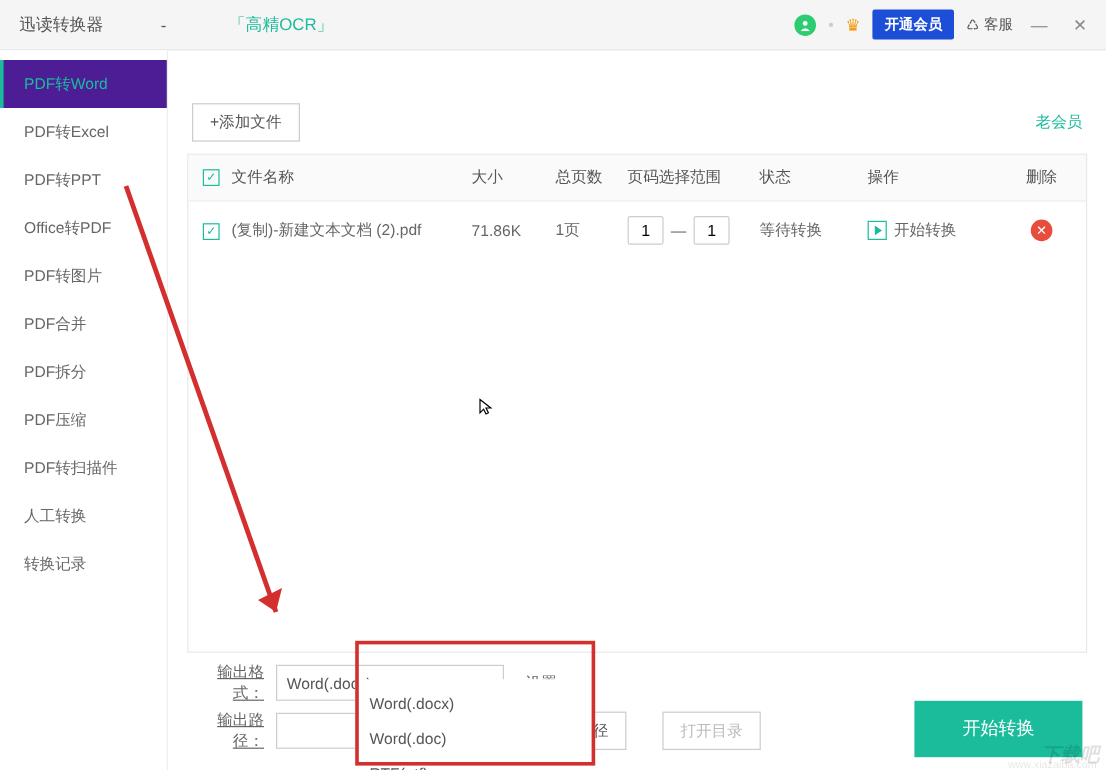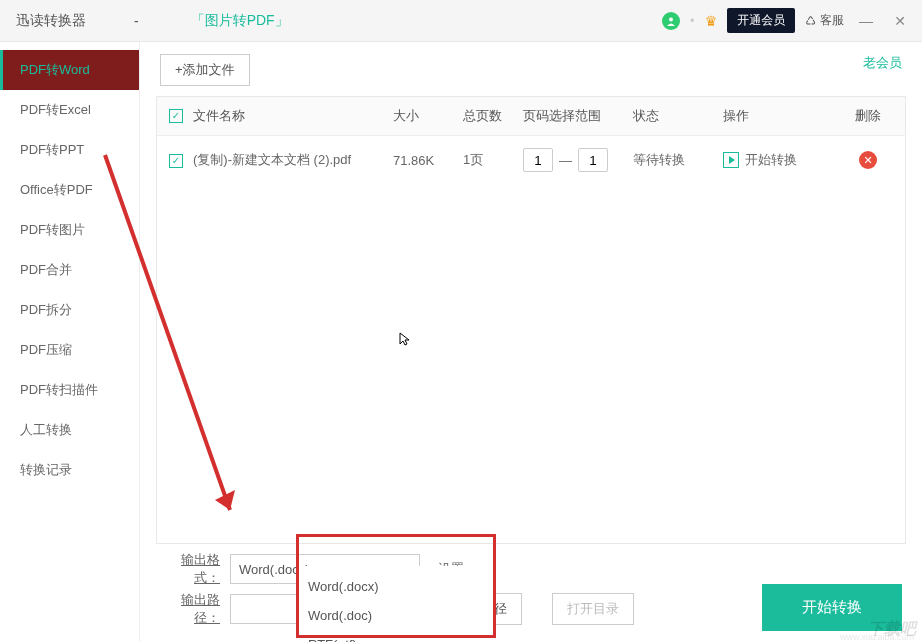--- a/index.html
+++ b/index.html
@@ -5,33 +5,33 @@
 * { box-sizing: border-box; margin: 0; padding: 0; }
 body { font-family: "Microsoft YaHei", Arial, sans-serif; font-size: 13px; color: #555; background: #fff; width: 922px; height: 642px; overflow: hidden; position: relative; }
 
 .titlebar { height: 42px; background: #f5f5f5; border-bottom: 1px solid #e8e8e8; display: flex; align-items: center; padding: 0 10px 0 16px; justify-content: space-between; }
 .titlebar-left { display: flex; align-items: center; font-size: 14px; color: #555; gap: 48px; }
 .ocr-badge { color: #1abc9c; margin-left: 4px; }
 .titlebar-right { display: flex; align-items: center; gap: 10px; }
 .title-icon { width: 20px; height: 20px; display: inline-flex; align-items: center; justify-content: center; }
 .user-circle { width: 18px; height: 18px; border-radius: 50%; background: #2ecc71; display: flex; align-items: center; justify-content: center; color: #fff; }
 .badge-icon { color: #f39c12; font-size: 14px; }
-.vip-btn { background: #0f172a; color: #fff; border: none; padding: 4px 10px; font-size: 12px; border-radius: 2px; cursor: pointer; }
+.vip-btn { background: #1d4ed8; color: #fff; border: none; padding: 4px 10px; font-size: 12px; border-radius: 2px; cursor: pointer; font-weight: bold; }
 .service-btn { display: flex; align-items: center; gap: 4px; color: #555; font-size: 12px; cursor: pointer; }
 .win-btn { width: 24px; height: 24px; display: flex; align-items: center; justify-content: center; color: #888; cursor: pointer; font-size: 14px; }
 
 .main-layout { display: flex; height: calc(100% - 42px); }
 
 .sidebar { width: 175px; background: #fff; border-right: 1px solid #eee; padding-top: 8px; }
 .sidebar-item { padding: 11px 20px; cursor: pointer; color: #666; font-size: 13px; }
-.sidebar-item.active { background: #7f1d1d; color: #1abc9c; border-left: 3px solid #1abc9c; padding-left: 17px; }
+.sidebar-item.active { background: #4c1d95; color: #1abc9c; border-left: 3px solid #1abc9c; padding-left: 17px; }
 
 .content { flex: 1; display: flex; flex-direction: column; padding: 12px 16px 8px 16px; position: relative; }
 
-.toolbar { display: flex; justify-content: space-between; margin-bottom: 10px; padding: 0 4px; }
+.toolbar { display: flex; justify-content: space-between; align-items: center; margin-bottom: 10px; padding: 0 4px; margin-top: 32px; }
 .add-btn { border: 1px solid #ccc; background: #fff; padding: 6px 14px; cursor: pointer; font-size: 13px; color: #555; }
 .old-member { color: #1abc9c; cursor: pointer; font-size: 13px; }
 
 .table-container { border: 1px solid #e8e8e8; flex: 1; overflow: hidden; }
 .thead { display: flex; background: #fafafa; border-bottom: 1px solid #eee; padding: 10px 12px; color: #555; font-size: 13px; }
 .trow { display: flex; padding: 12px 12px; align-items: center; color: #666; font-size: 13px; }
 .col-check { width: 24px; }
 .col-name { flex: 0 0 200px; display: flex; align-items: center; gap: 6px; }
 .col-size { flex: 0 0 70px; }
 .col-pages { flex: 0 0 60px; }
@@ -68,21 +68,21 @@
 
 .cursor-svg { position: absolute; left: 398px; top: 331px; width: 16px; height: 16px; z-index: 20; pointer-events: none; }
 </style>
 </head>
 <body>
 
 <div class="titlebar">
   <div class="titlebar-left">
     <span>迅读转换器</span>
     <span> - </span>
-    <span class="ocr-badge">「图片转PDF」</span>
+    <span class="ocr-badge">「高精OCR」</span>
   </div>
   <div class="titlebar-right">
     <span class="title-icon user-circle">
       <svg width="10" height="10" viewBox="0 0 10 10">
           <circle cx="5" cy="3.5" r="2" fill="#fff"></circle>
           <path d="M1 10 Q5 5 9 10" fill="#fff"></path>
         </svg>
     </span>
     <span style="color:#ccc">•</span>
     <span class="badge-icon">♛</span>

